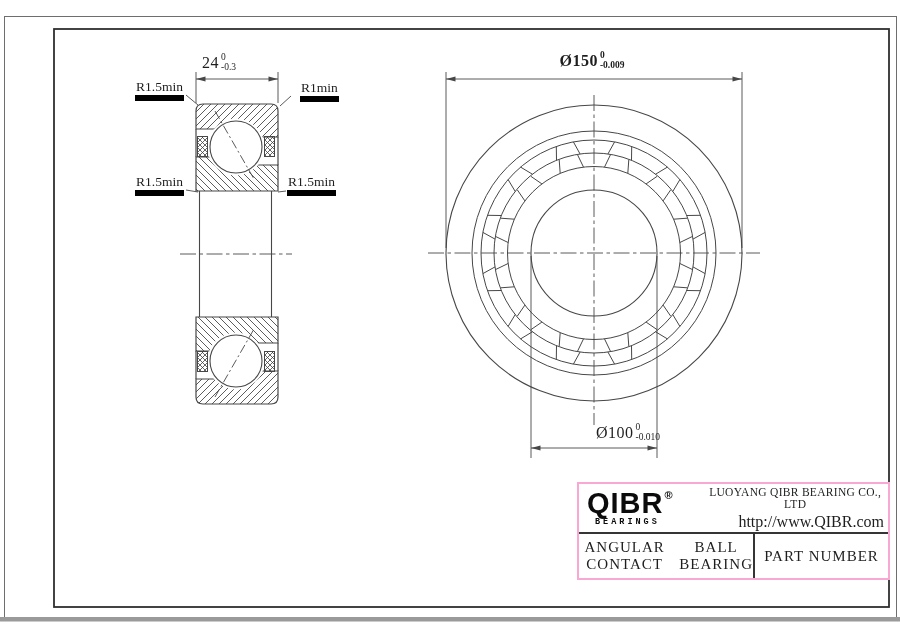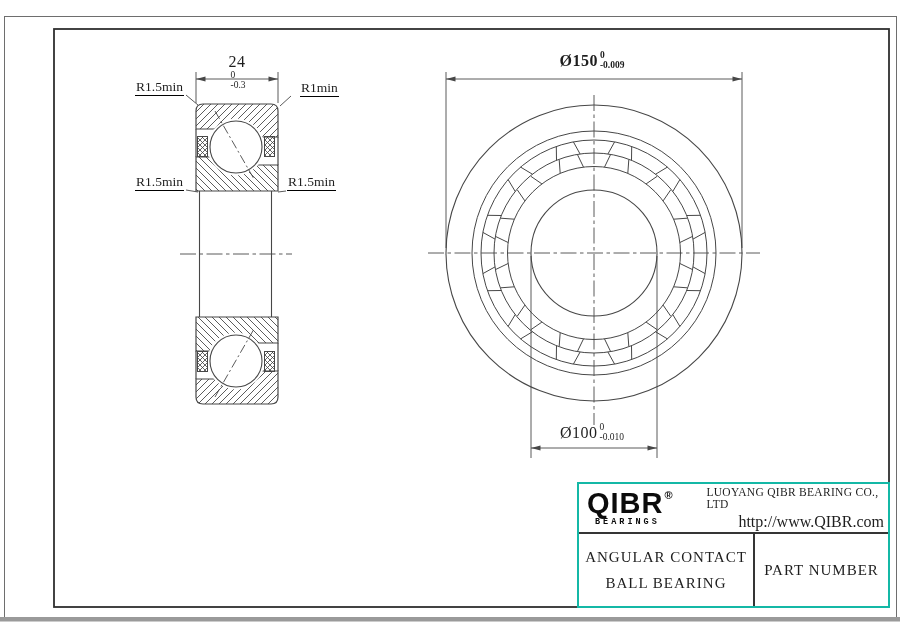--- a/index.html
+++ b/index.html
@@ -8,41 +8,41 @@
   .sheet svg{position:absolute;left:0;top:0;}
 
   
   .dim{position:absolute;display:inline-flex;align-items:center;white-space:nowrap;
        transform:translateX(-50%);}
   .dim .dim-val{font-size:16px;letter-spacing:0.5px;}
   .dim .dim-tol{display:inline-flex;flex-direction:column;align-items:flex-start;
                 margin-left:2px;font-size:9.5px;line-height:1.05;}
   
   .rlabel{position:absolute;font-size:13.5px;white-space:nowrap;line-height:15px;
-          border-bottom:1px solid #000000;padding:0 1px 1px 1px;}
+          border-bottom:6px solid #000000;padding:0 1px 1px 1px;}
 
   
-  .tblock{position:absolute;left:577px;top:482px;width:313px;height:126px;
-          border:2px solid #14b8a6;box-sizing:border-box;display:flex;flex-direction:column;
-          background:#fff;}
+  .tblock{position:absolute;left:577px;top:482px;width:313px;height:98px;
+          border:2px solid #f9a8d4;box-sizing:border-box;display:flex;flex-direction:column;
+          background:#fff;text-align:center;}
   .tb-row1{height:50px;border-bottom:2px solid #353535;box-sizing:border-box;
            display:flex;align-items:center;}
   .tb-logo{width:128px;padding-left:8px;display:flex;flex-direction:column;align-items:flex-start;}
   .logo-main{font-family:"Liberation Sans","DejaVu Sans",sans-serif;font-weight:bold;
              font-size:29px;line-height:26px;letter-spacing:1px;color:#0b0b0b;display:flex;}
   .logo-reg{font-size:11px;line-height:10px;margin-left:1px;}
   .logo-sub{font-family:Liberation Mono, monospace;font-weight:bold;
             font-size:8.5px;letter-spacing:3px;margin-top:1px;margin-left:8px;color:#0b0b0b;}
   .tb-co{flex:1;display:flex;flex-direction:column;align-items:center;justify-content:center;
          gap:3px;padding-right:4px;}
   .tb-co .co-name{font-size:11.5px;letter-spacing:0.3px;}
   .tb-co .co-site{font-size:16px;margin-left:32px;}
   .tb-row2{flex:1;display:flex;}
   .tb-product{width:176px;border-right:2px solid #353535;box-sizing:border-box;
-              display:flex;flex-direction:column;align-items:center;justify-content:center;gap:9px;}
+              display:flex;align-items:center;justify-content:center;gap:9px;}
   .tb-product span{font-size:15px;letter-spacing:1px;}
   .tb-part{flex:1;display:flex;flex-direction:column;align-items:center;justify-content:center;gap:5px;}
   .tb-part .pn-label{font-size:15px;letter-spacing:1px;}
   .tb-part .pn-value{font-size:23px;letter-spacing:1px;}
 </style>
 </head>
 <body>
 
 <div class="sheet">
 
@@ -181,37 +181,37 @@
       <path d="M742,79 L732.5,76.6 L732.5,81.4 Z" fill="#474747" stroke="none"></path>
 
       <line x1="531" y1="256" x2="531" y2="458" stroke-width="0.9"></line>
       <line x1="657" y1="256" x2="657" y2="458" stroke-width="0.9"></line>
       <line x1="531" y1="448" x2="657" y2="448" stroke-width="0.9"></line>
       <path d="M531,448 L540.5,445.6 L540.5,450.4 Z" fill="#474747" stroke="none"></path>
       <path d="M657,448 L647.5,445.6 L647.5,450.4 Z" fill="#474747" stroke="none"></path>
     </g>
   </svg>
 
-  <div class="dim" style="left:237px;top:53px;flex-direction:column;">
+  <div class="dim" style="left:219px;top:53px;">
     <span class="dim-val">24</span>
     <span class="dim-tol">
       <span>0</span>
       <span>-0.3</span>
     </span>
   </div>
 
   <div class="dim" style="left:592px;top:51px;font-weight:bold;">
     <span class="dim-val">Ø150</span>
     <span class="dim-tol">
       <span>0</span>
       <span>-0.009</span>
     </span>
   </div>
 
-  <div class="dim" style="left:592px;top:423px;">
+  <div class="dim" style="left:628px;top:423px;">
     <span class="dim-val">Ø100</span>
     <span class="dim-tol">
       <span>0</span>
       <span>-0.010</span>
     </span>
   </div>
 
   <div class="rlabel" style="right:716px;top:79px;">R1.5min</div>
   <div class="rlabel" style="left:300px;top:80px;">R1min</div>
   <div class="rlabel" style="right:716px;top:174px;">R1.5min</div>

